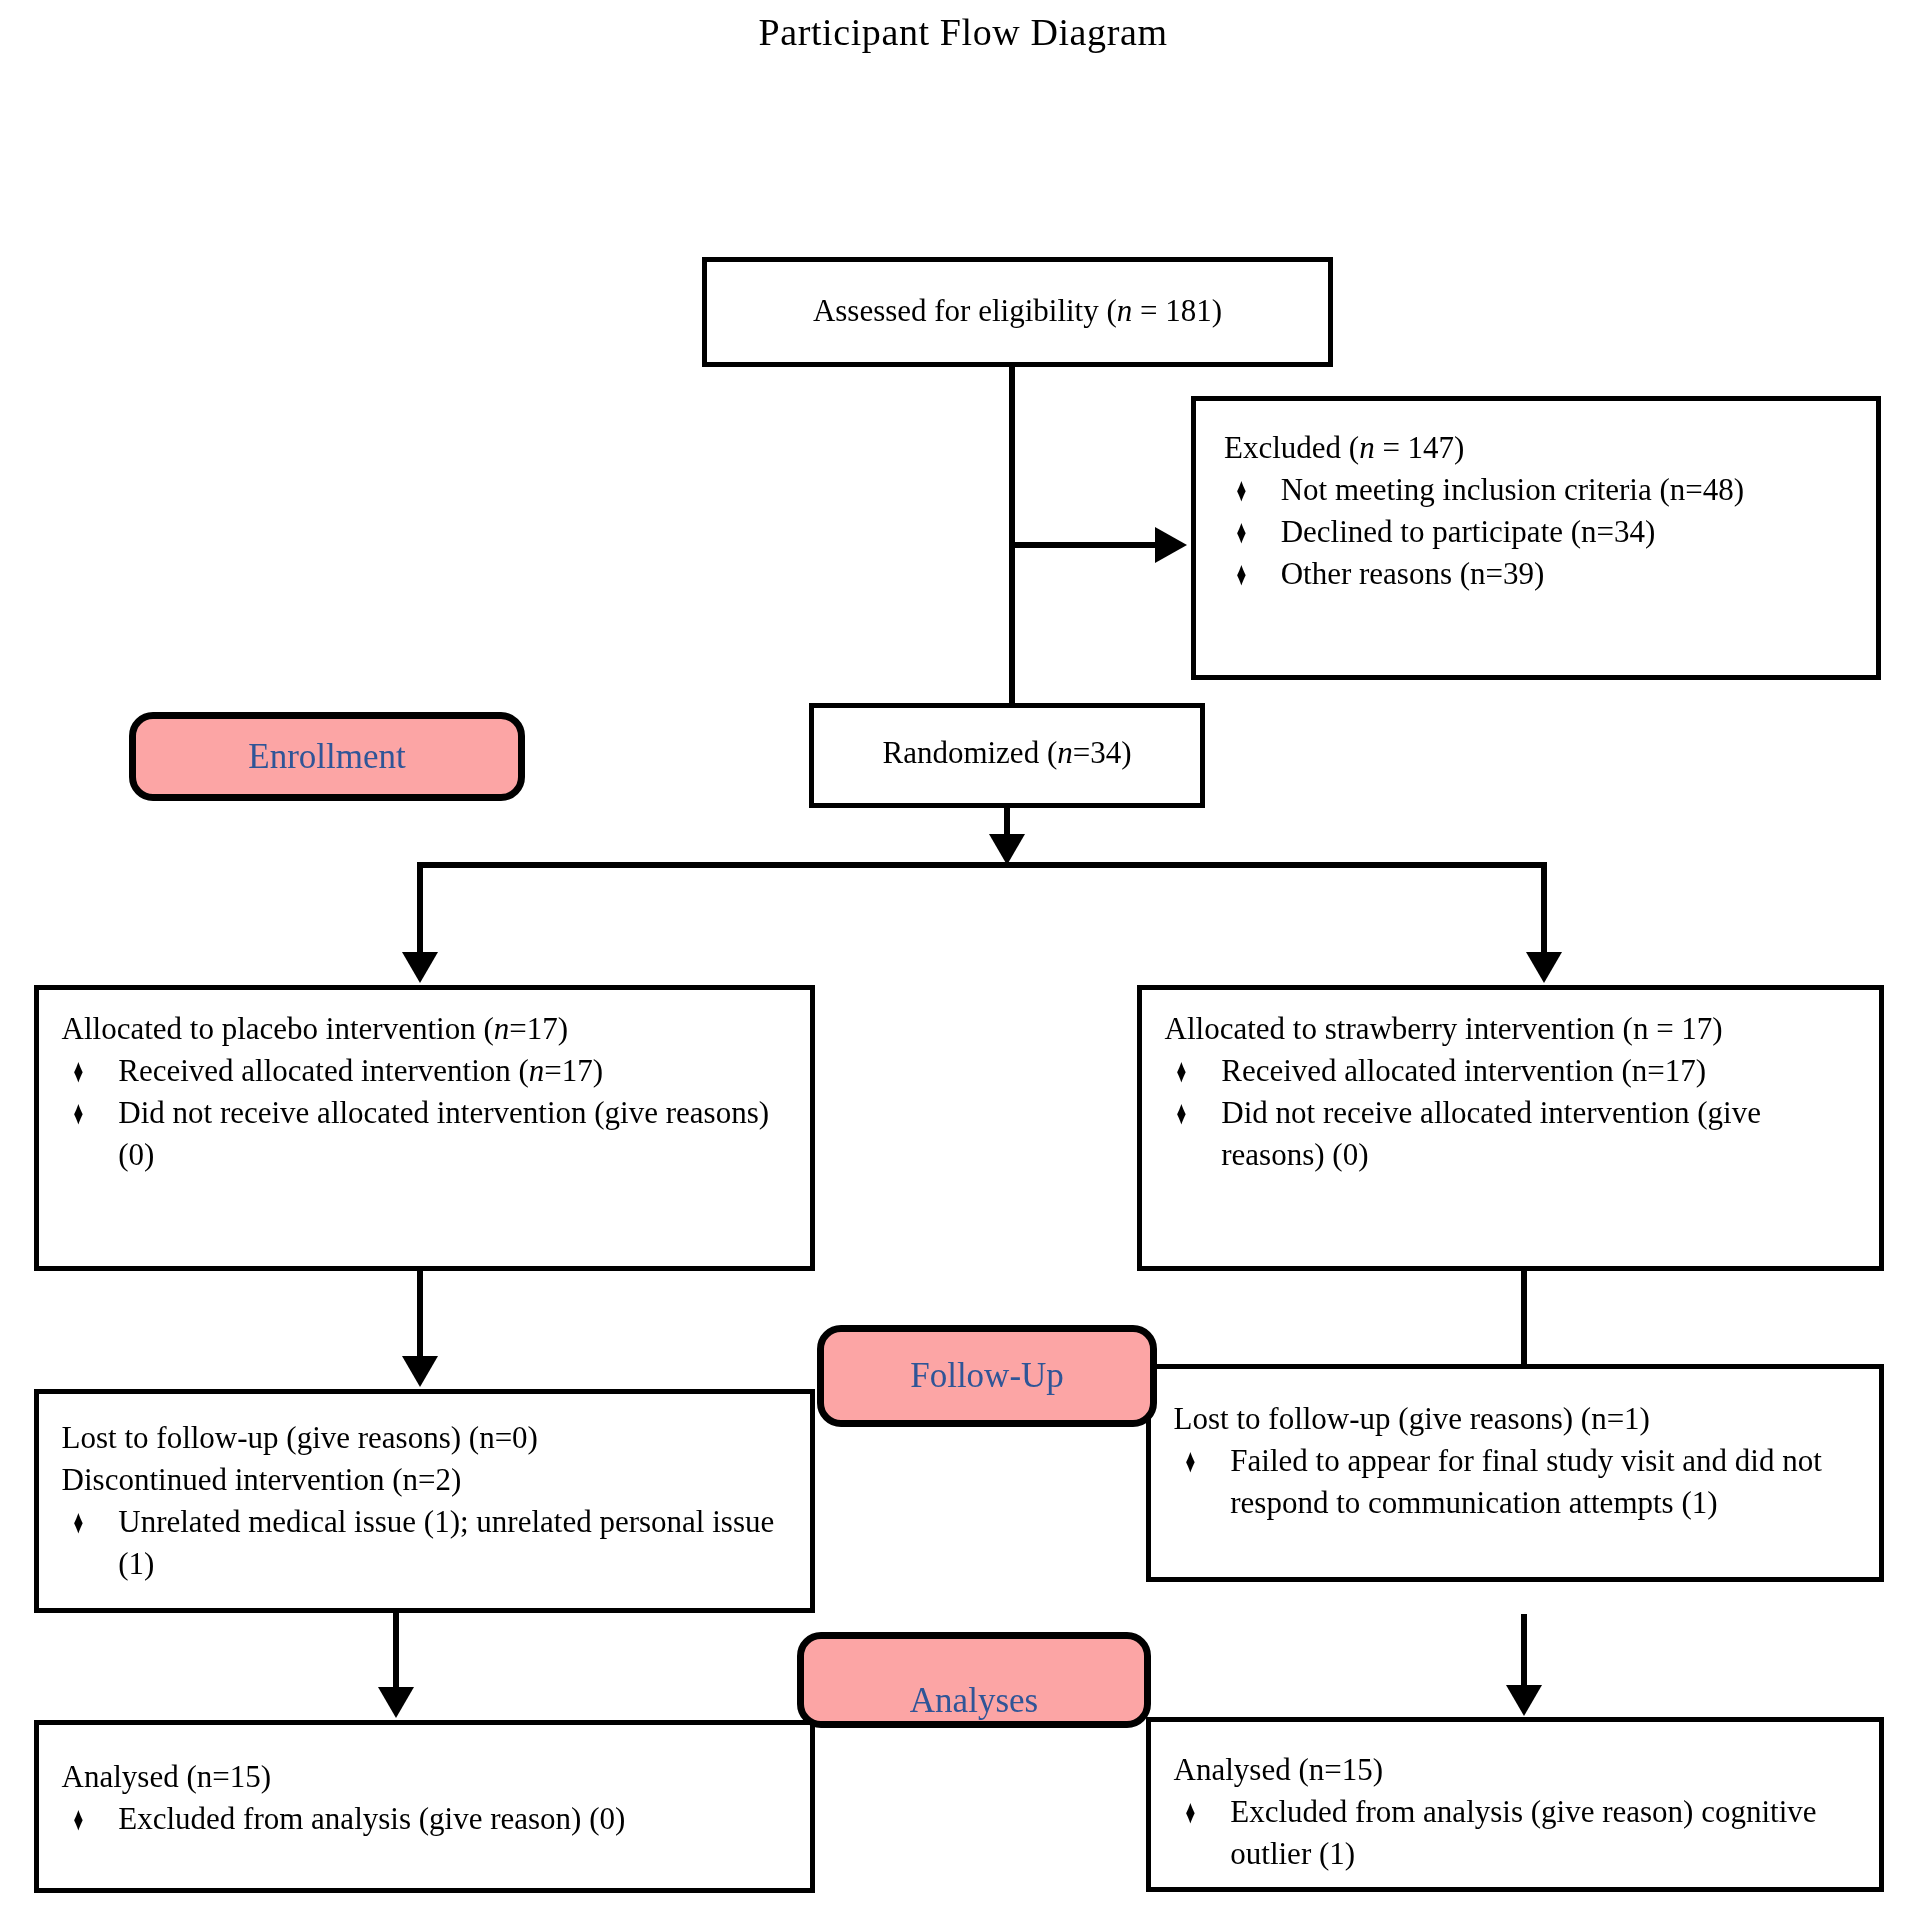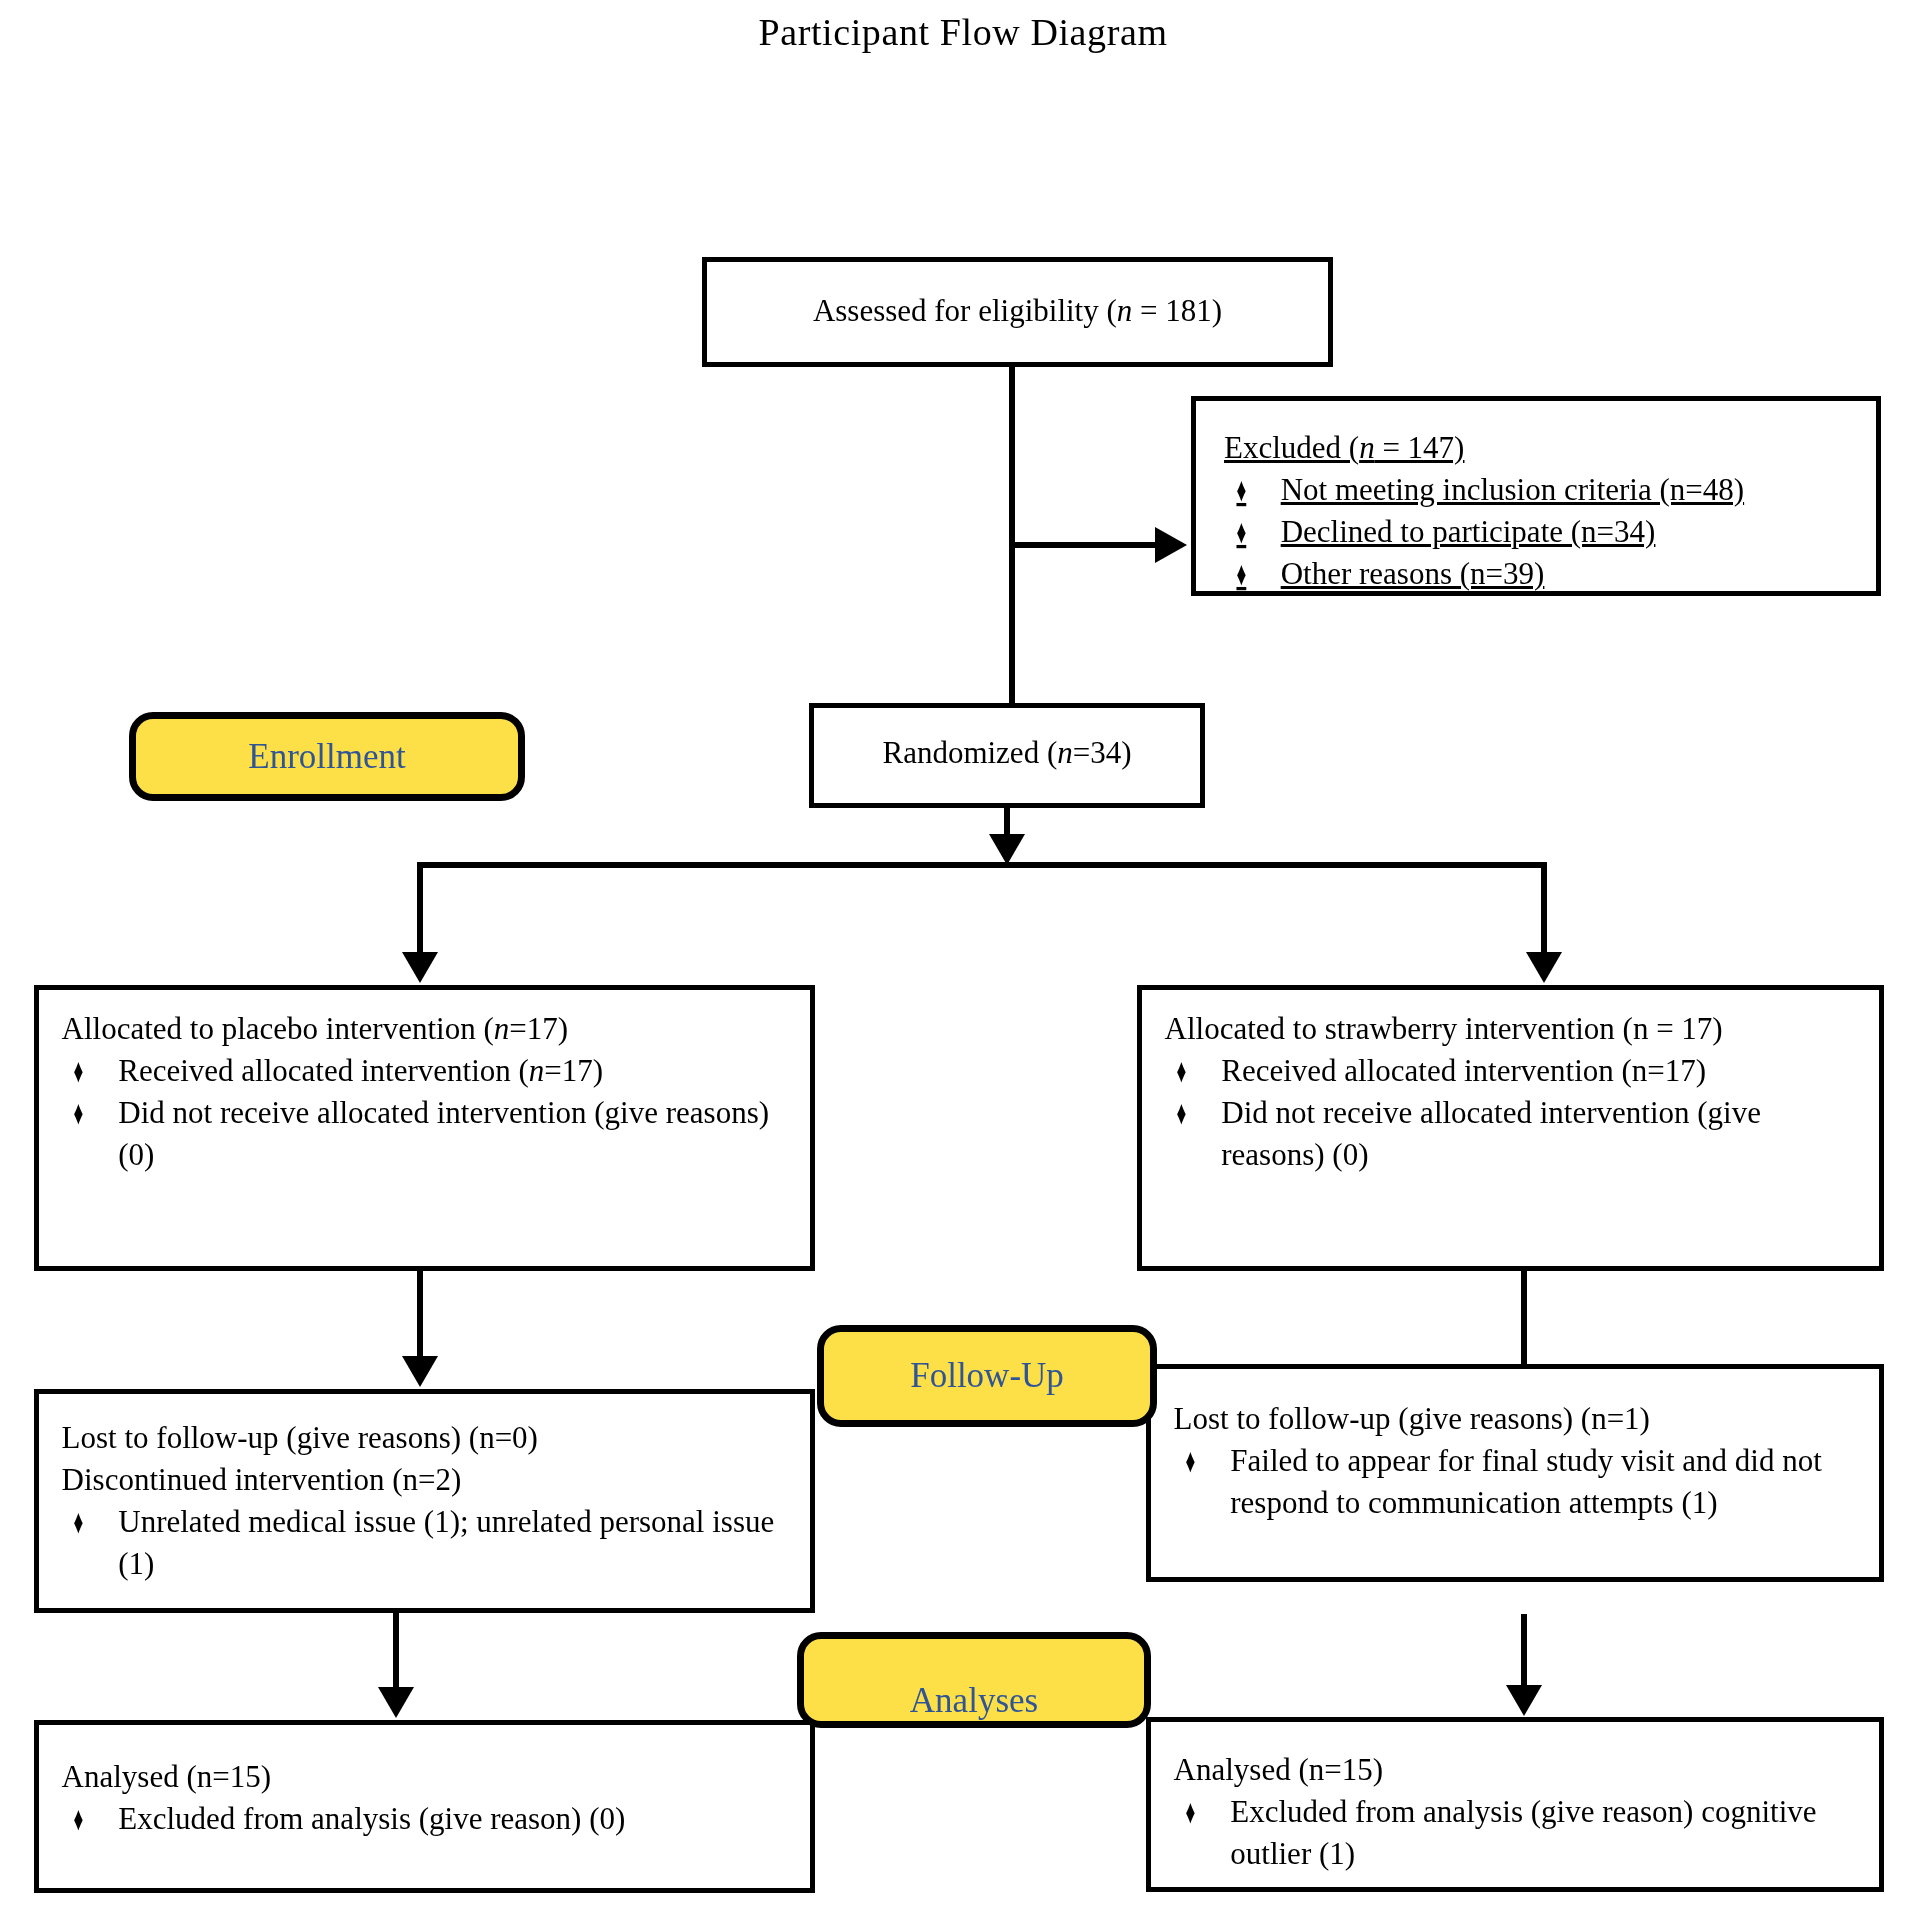--- a/index.html
+++ b/index.html
@@ -16,21 +16,21 @@
     box-sizing:border-box; font-size:31px; line-height:42px; z-index:2;
   }
   .fbox .inner { padding:18px 11.3px 0 22.6px; }
   .centered { text-align:center; }
   .bullet-row { display:flex; align-items:flex-start; margin-left:5.7px; }
   .bullet-glyph {
     flex:0 0 51px; transform:scale(0.62,1.08); transform-origin:17px center;
   }
   .bullet-text { flex:1 1 auto; }
   .stage {
-    position:absolute; background:#fde047; border:7.4px solid #000;
+    position:absolute; background:#fca5a5; border:7.4px solid #000;
     border-radius:24px; box-sizing:border-box; z-index:5;
     display:flex; align-items:center; justify-content:center;
     color:#2F5597; font-size:35px;
   }
   .line { position:absolute; background:#000; z-index:1; }
   .ah-down {
     position:absolute; width:0; height:0; z-index:1;
     border-left:18px solid transparent; border-right:18px solid transparent;
     border-top:31px solid #000;
   }
@@ -71,21 +71,21 @@
   <div class="line" style="left:393px; top:1612px; width:5.7px; height:78px;"></div>
   <div class="ah-down" style="left:378px; top:1687px;"></div>
 
   <div class="line" style="left:1521px; top:1614px; width:5.7px; height:72px;"></div>
   <div class="ah-down" style="left:1506px; top:1685px;"></div>
 
   <div class="fbox centered" style="left:702px; top:257px; width:631px; height:110px;">
     <div class="inner" style="padding:28px 5.7px 0 5.7px;">Assessed for eligibility (<i>n</i> = 181)</div>
   </div>
 
-  <div class="fbox" style="left:1191px; top:396px; width:690px; height:200px;text-decoration:underline;">
+  <div class="fbox" style="left:1191px; top:396px; width:690px; height:284px;">
     <div class="inner" style="padding:26px 8.5px 0 28px;">
       <div>Excluded (<i>n</i> = 147)</div>
       <div class="bullet-row">
         <span class="bullet-glyph">♦</span>
         <span class="bullet-text">Not meeting inclusion criteria (n=48)</span>
       </div>
       <div class="bullet-row">
         <span class="bullet-glyph">♦</span>
         <span class="bullet-text">Declined to participate (n=34)</span>
       </div>

